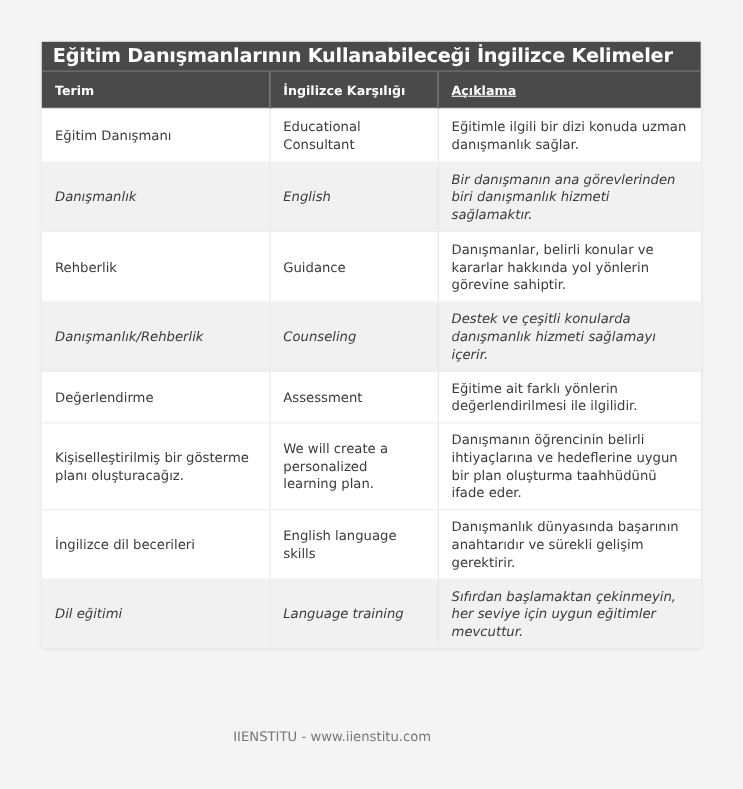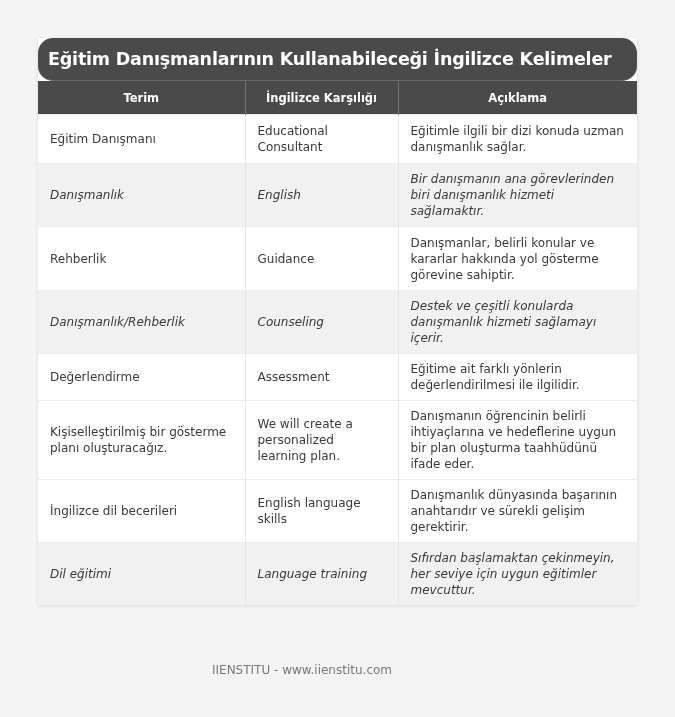--- a/index.html
+++ b/index.html
@@ -13,40 +13,39 @@
     .card {
       position: absolute;
       left: 38px; top: 38px;
       width: 599px;
       background: #ffffff;
       box-shadow: 0 1px 4px rgba(0,0,0,0.10);
     }
     .title-bar {
       background: #4a4a4a;
       color: #ffffff;
-      height: 43px;
+      height: 27px;
       box-sizing: border-box;
       padding: 0 10px;
       display: flex; align-items: center;
       font-weight: bold;
       font-size: 17.5px;
       letter-spacing: -0.2px;
       white-space: nowrap;
       border-bottom: 1px solid #6a6a6a;
-      border-radius: 15px;
     }
     table { border-collapse: collapse; width: 599px; table-layout: fixed; }
     th {
       background: #4a4a4a; color: #fff;
       font-weight: bold; font-size: 11.5px;
-      text-align: center;
+      text-align: left;
       height: 33px; padding: 0 12px;
       border-right: 1px solid #757575;
     }
-    th:last-child { border-right: none; }
+    th:last-child { border-right: none; text-decoration: underline; }
     td {
       font-size: 12px; color: #3a3a3a;
       padding: 7px 12px;
       line-height: 16px;
       vertical-align: middle;
       border-right: 1px solid #e6e6e6;
       border-top: 1px solid #ececec;
     }
     td:last-child { border-right: none; margin-left: 28px; }
     tr.odd td { background: #ffffff; }
@@ -88,21 +87,21 @@
         <td>Eğitimle ilgili bir dizi konuda uzman danışmanlık sağlar.</td>
       </tr>
       <tr class="even" style="height:49px">
         <td>Danışmanlık</td>
         <td>English</td>
         <td>Bir danışmanın ana görevlerinden biri danışmanlık hizmeti sağlamaktır.</td>
       </tr>
       <tr class="odd" style="height:64px">
         <td>Rehberlik</td>
         <td>Guidance</td>
-        <td>Danışmanlar, belirli konular ve kararlar hakkında yol gösterme görevine sahiptir.</td>
+        <td>Danışmanlar, belirli konular ve kararlar hakkında yol yönlerin görevine sahiptir.</td>
       </tr>
       <tr class="even" style="height:48px">
         <td>Danışmanlık/Rehberlik</td>
         <td>Counseling</td>
         <td>Destek ve çeşitli konularda danışmanlık hizmeti sağlamayı içerir.</td>
       </tr>
       <tr class="odd" style="height:31px">
         <td>Değerlendirme</td>
         <td>Assessment</td>
         <td>Eğitime ait farklı yönlerin değerlendirilmesi ile ilgilidir.</td>

